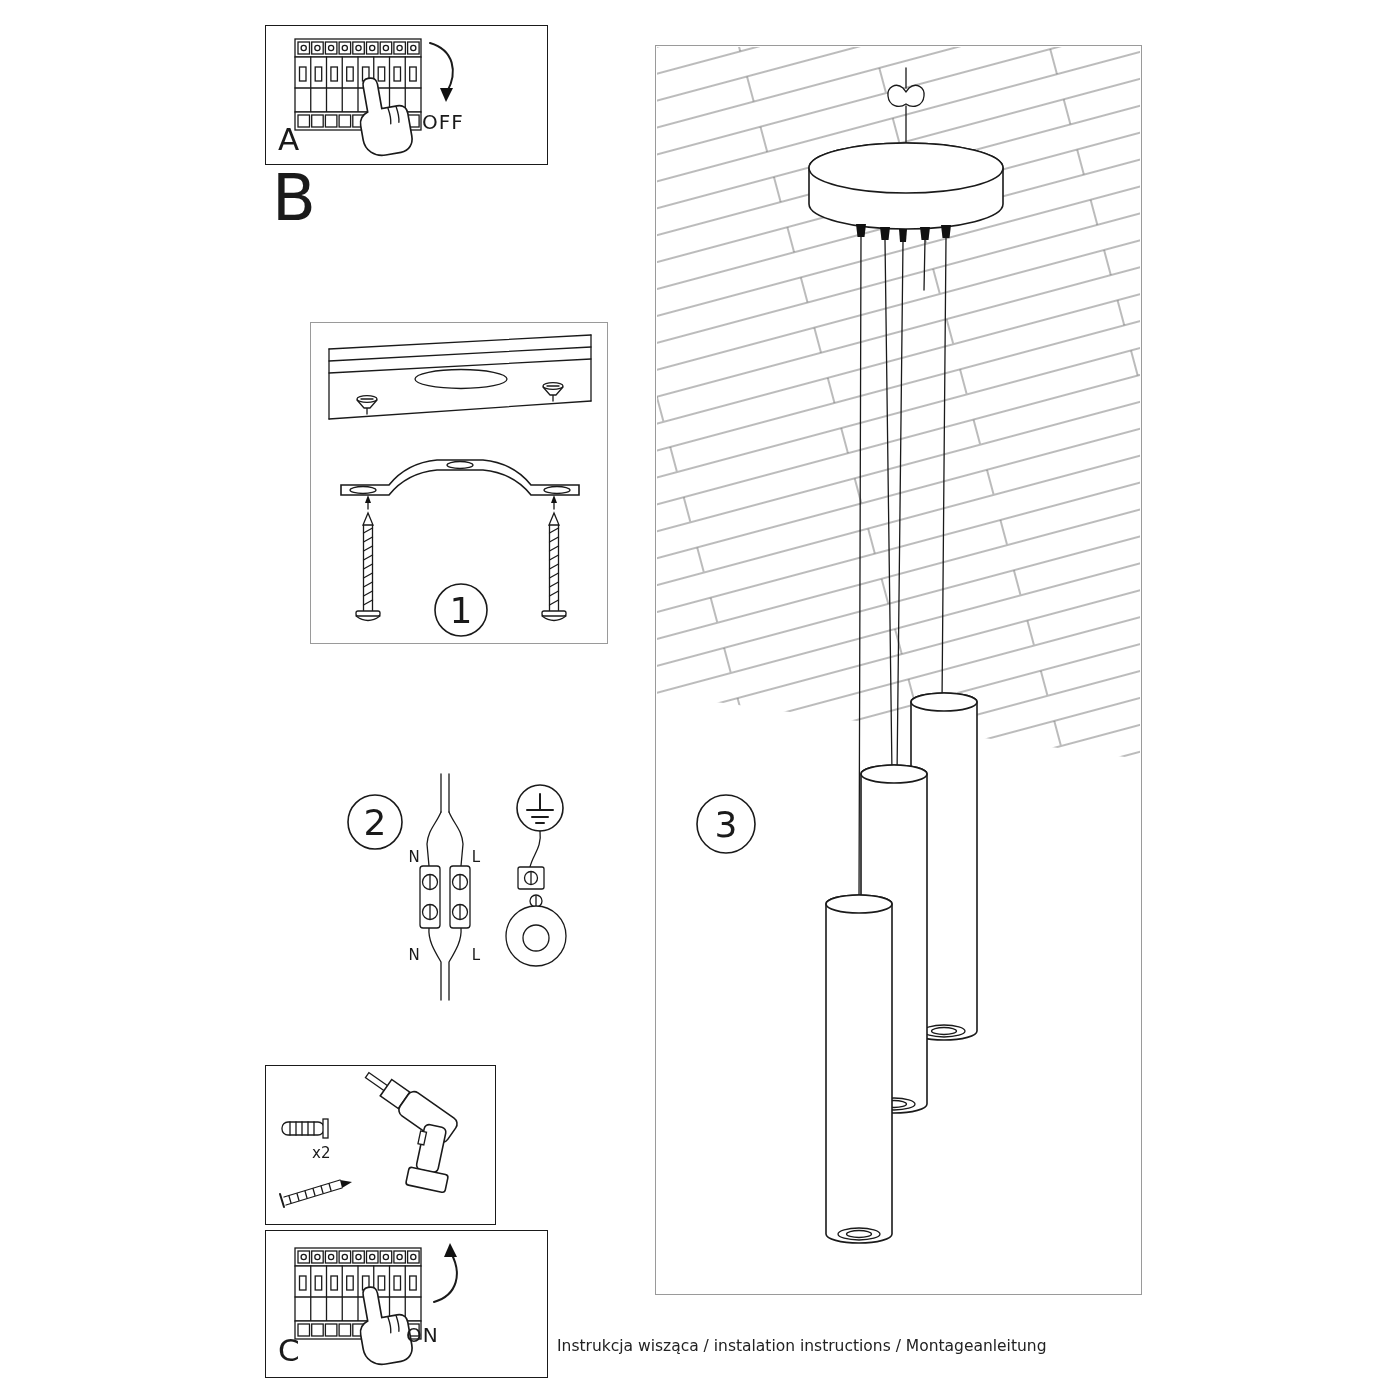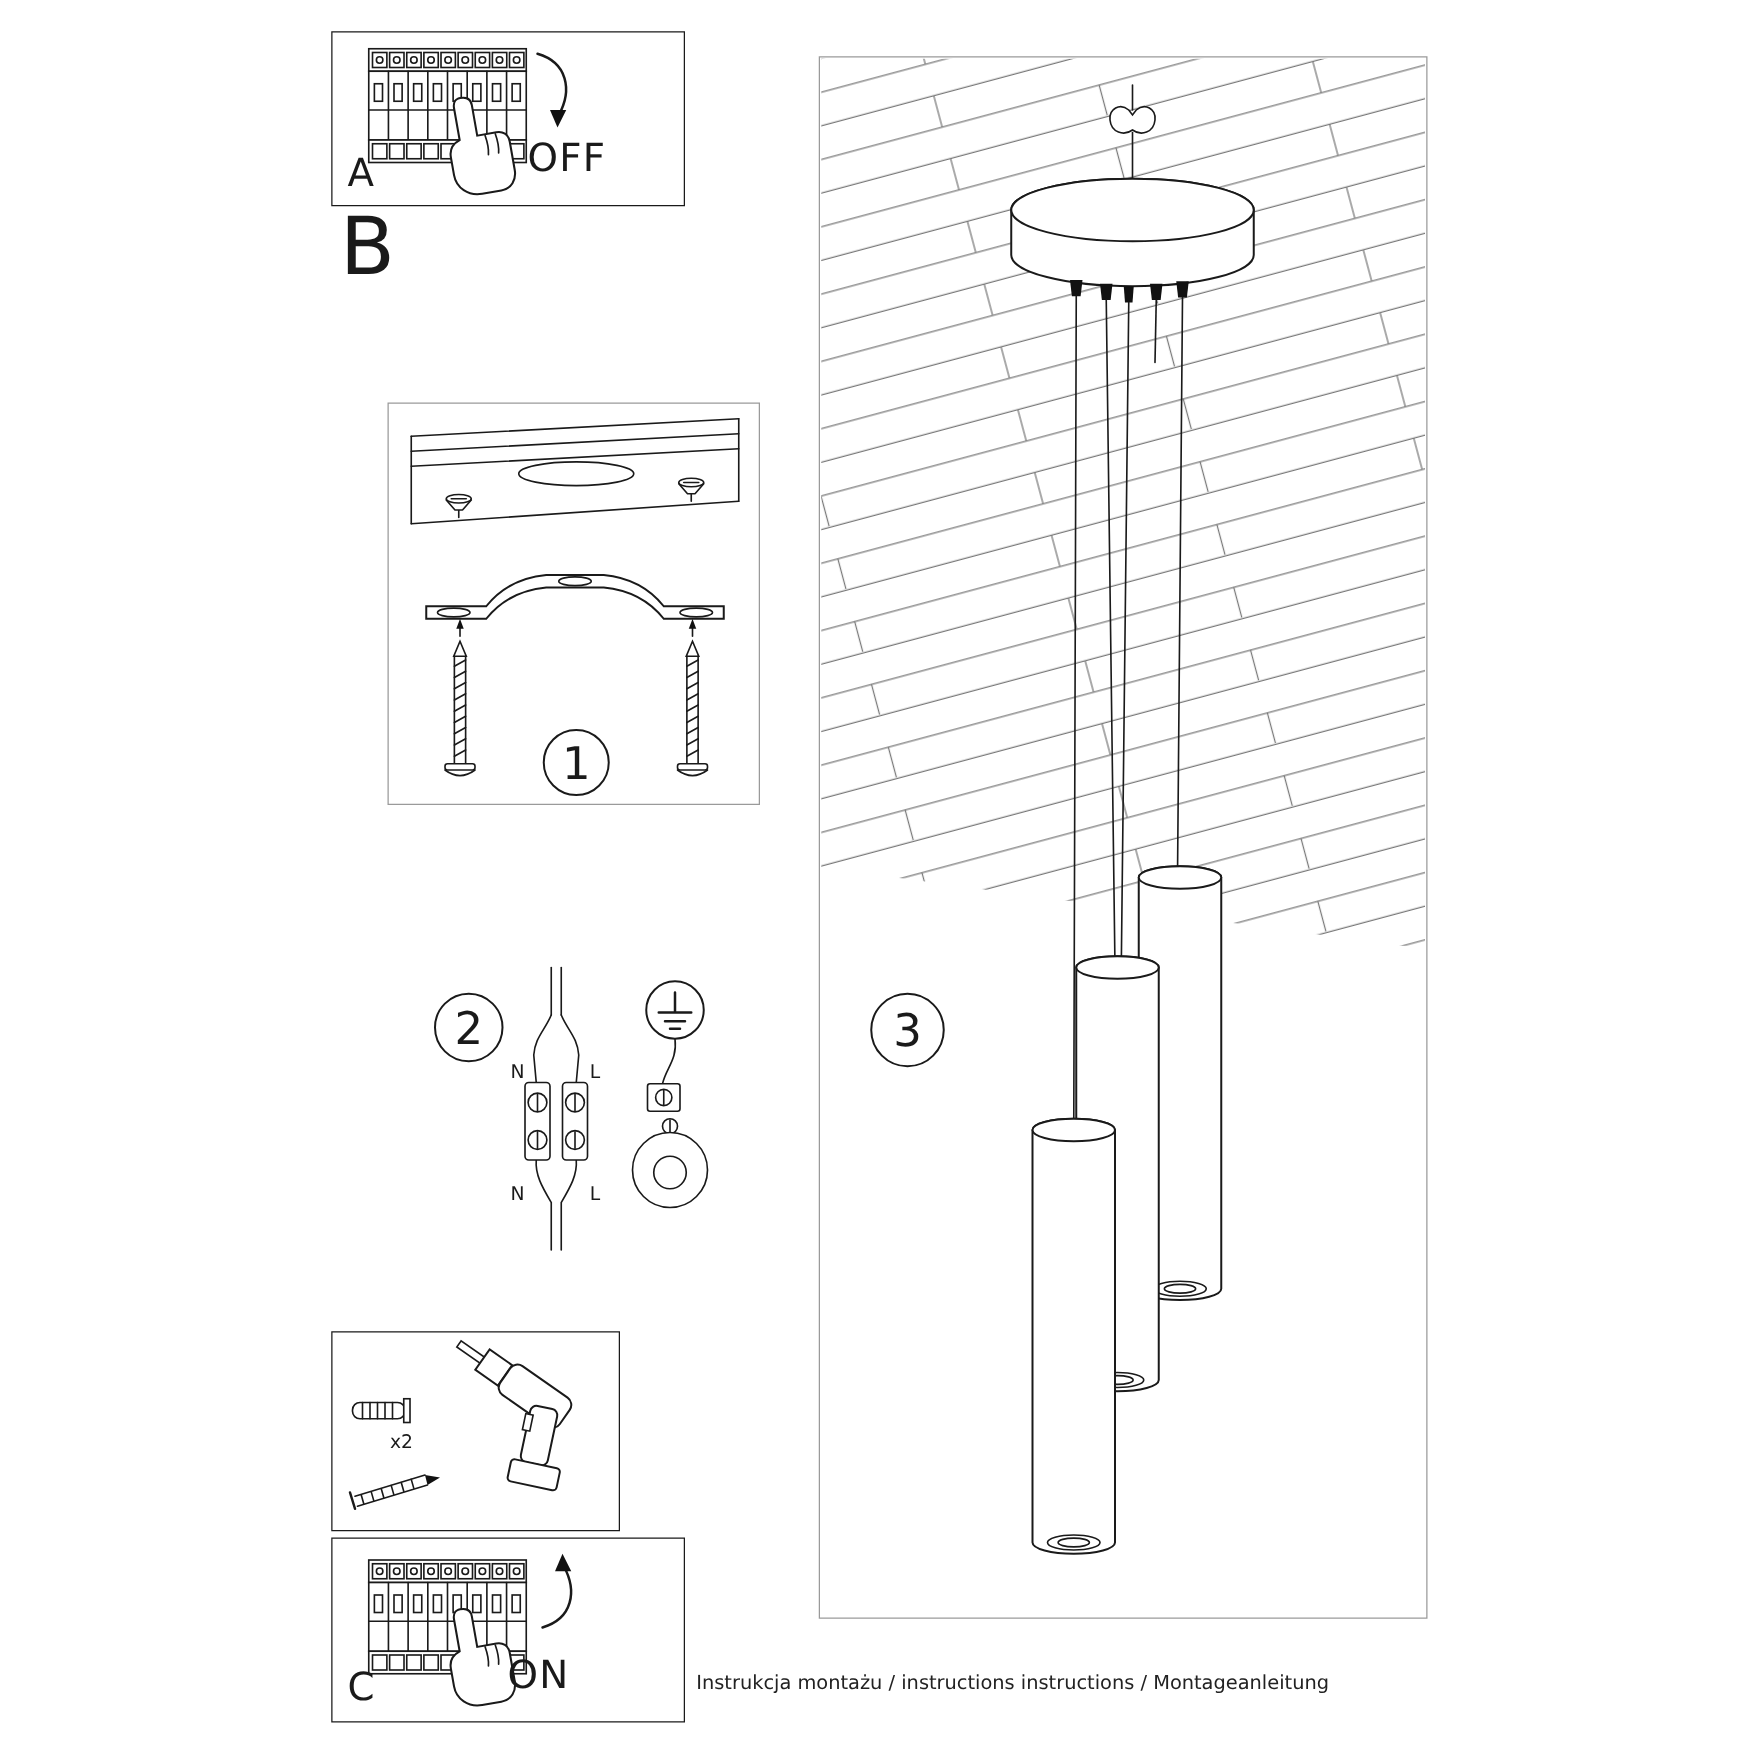--- a/index.html
+++ b/index.html
@@ -3,21 +3,21 @@
 <meta charset="utf-8">
 <style>
   html,body{margin:0;padding:0;background:#fff;}
   .page{position:relative;width:1400px;height:1400px;background:#ffffff;
         font-family:"DejaVu Sans",sans-serif;color:#1a1a1a;overflow:hidden;}
   .abs{position:absolute;}
   .box{position:absolute;border:1.6px solid #1a1a1a;background:#fff;box-sizing:border-box;}
   .lightbox{position:absolute;border:1px solid #9a9a9a;background:#fff;box-sizing:border-box;}
   .letter{font-size:31px;line-height:1;}
   .bigletter{font-size:64px;line-height:1;}
-  .action{font-size:31px;line-height:1;letter-spacing:1px;}
+  .action{font-size:20px;line-height:1;letter-spacing:1px;}
   svg{position:absolute;overflow:visible;}
   svg text{font-family:"DejaVu Sans",sans-serif;fill:#1a1a1a;}
   .ln{stroke:#1a1a1a;stroke-width:1.3;fill:none;stroke-linecap:round;}
   .ln2{stroke:#1a1a1a;stroke-width:2;fill:none;stroke-linecap:round;}
   .fw{fill:#ffffff;stroke:#1a1a1a;stroke-width:1.3;}
   .fw2{fill:#ffffff;stroke:#1a1a1a;stroke-width:1.6;}
   .fb{fill:#111111;stroke:none;}
   .badge{font-size:36px;}
   .wl{font-size:15px;}
   .footer{position:absolute;font-size:15.5px;line-height:25px;color:#222;}
@@ -366,16 +366,16 @@
     </svg>
     <svg style="left:160px;top:10px;" width="42" height="66" viewBox="0 0 42 66">
       <path class="ln2" d="M8,61 C32,54 36,32 25,12"></path>
       <polygon points="18,16 24,2 31,16" class="fb"></polygon>
     </svg>
     <span class="abs action" style="left:140px;top:94px;">ON</span>
     <span class="abs letter" style="left:12px;top:104px;">C</span>
   </div>
 
   <div class="footer" style="left:557px;top:1334px;">
-    <div>Instrukcja montażu / instructions instructions / Montageanleitung</div>
+    <div>Instrukcja wisząca / instalation instructions / Montageanleitung</div>
   </div>
 
 </div>
 
 </body></html>

